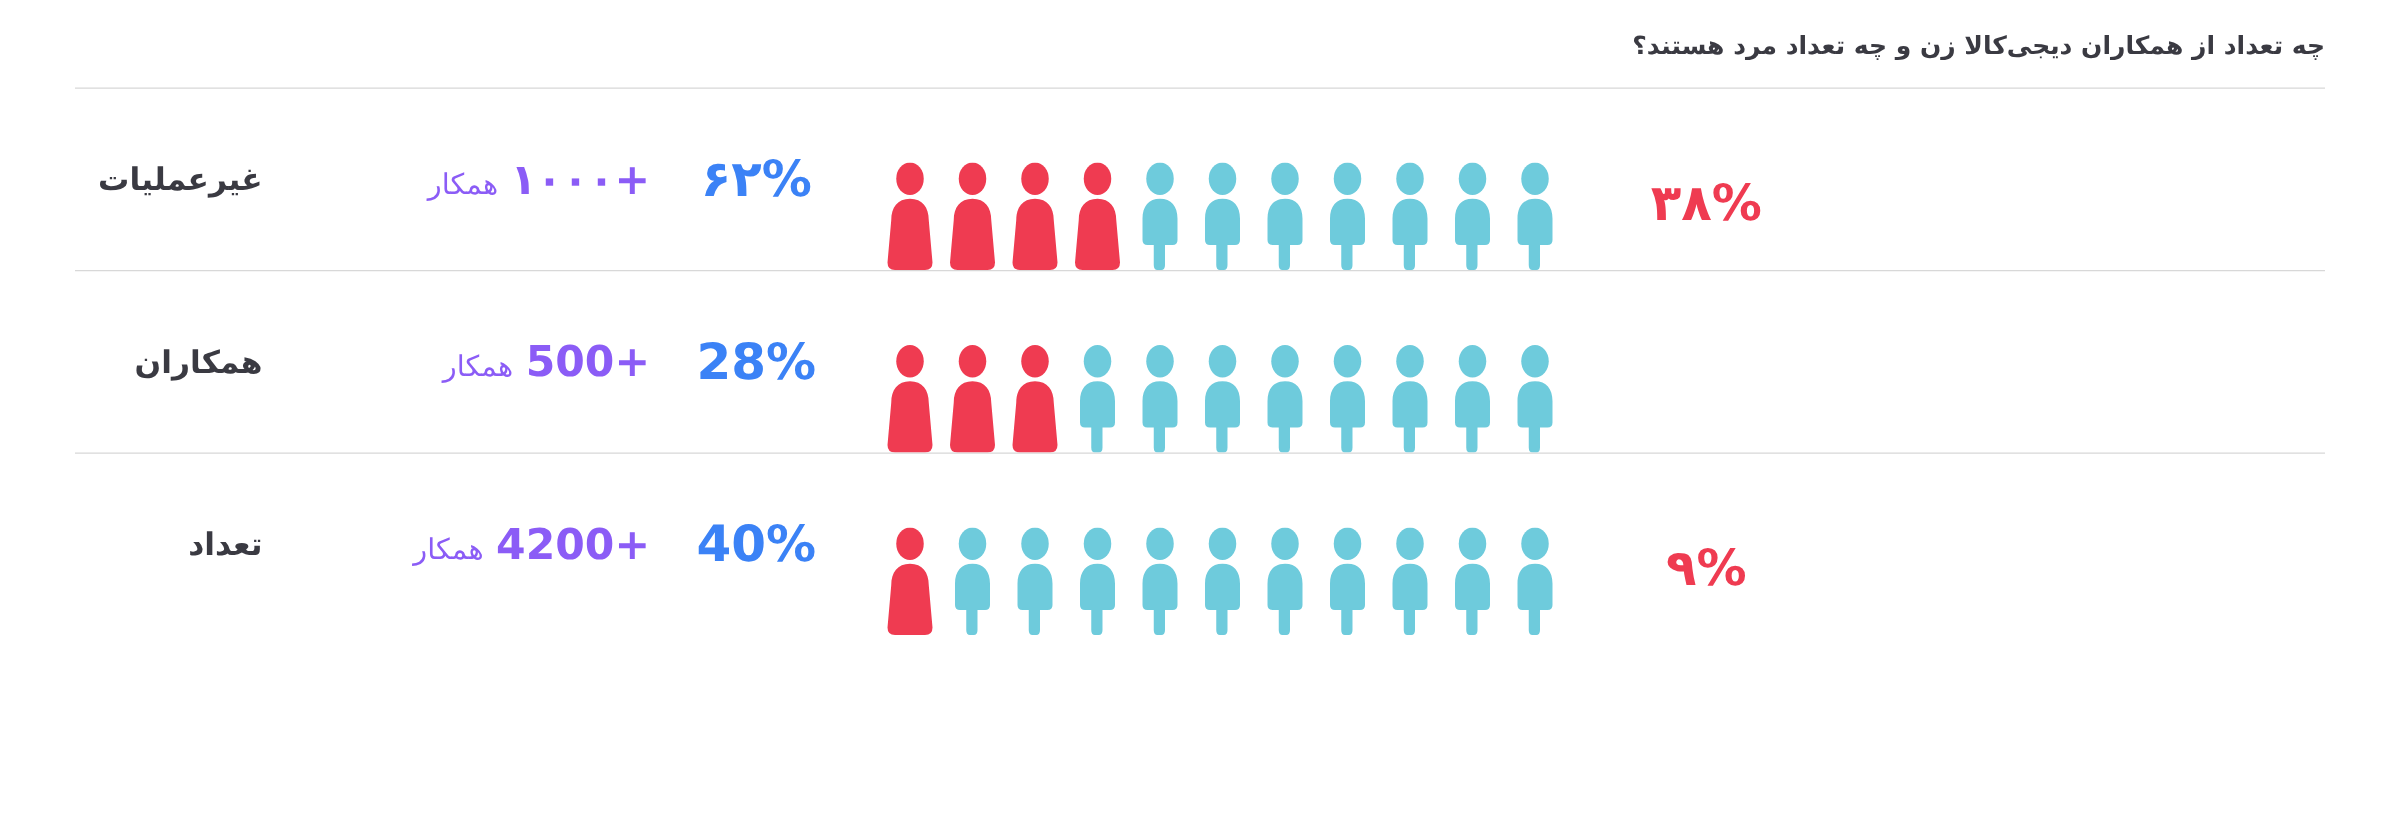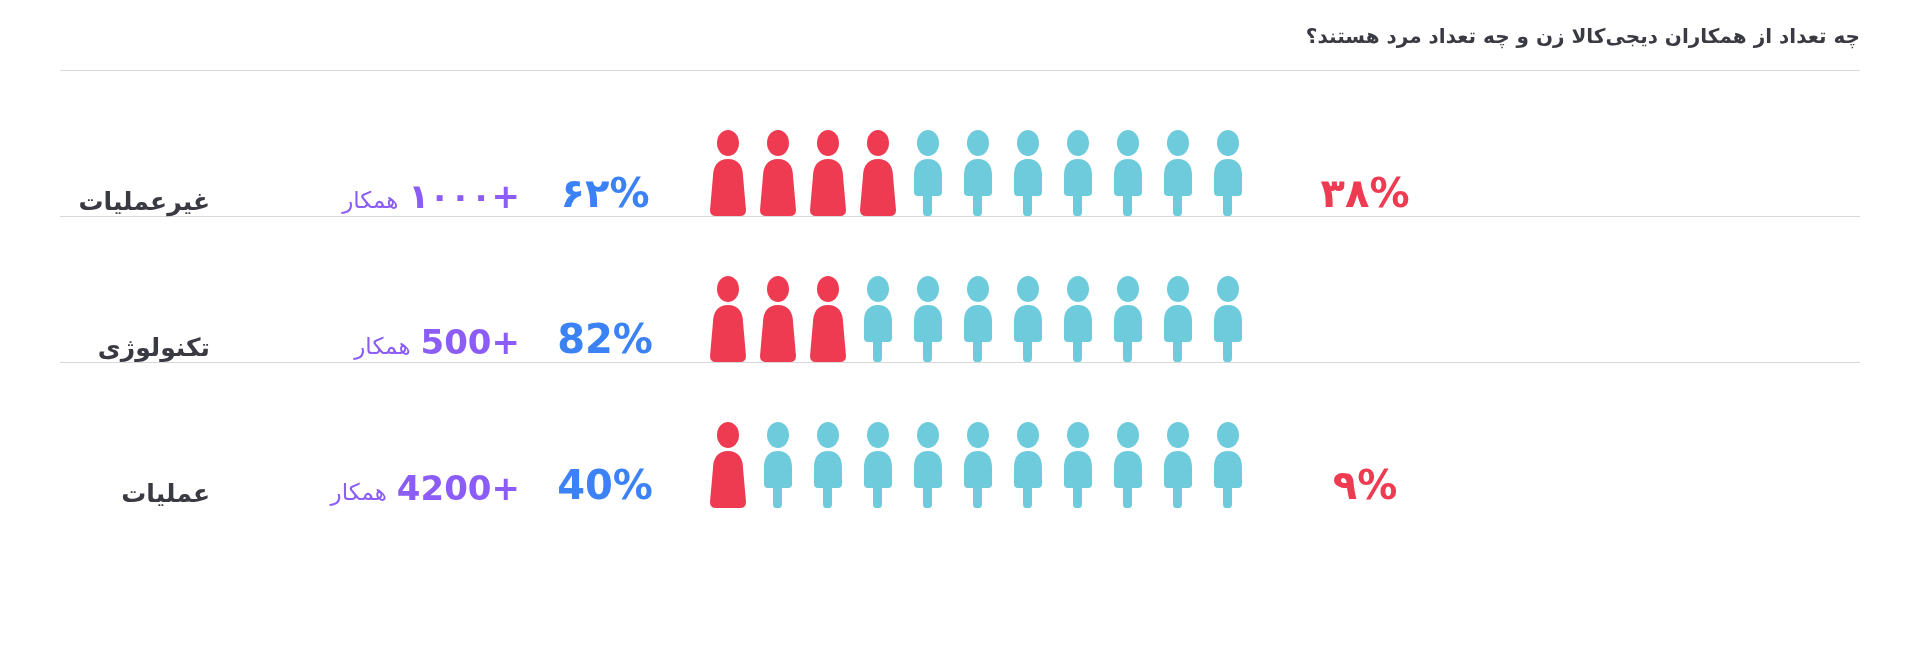--- a/index.html
+++ b/index.html
@@ -22,21 +22,21 @@
     font-weight:700;
     color:#3a3a42;
     letter-spacing:.2px;
     padding:24px 0 22px 0;
     white-space:nowrap;
   }
   .rows{display:block;}
   .row{
     display:flex;
     flex-direction:row-reverse;
-    align-items:flex-end;
+    align-items:center;
     justify-content:flex-start;
     height:145px;
     border-top:1.5px solid #d8d8d8;
     direction:rtl;
   }
   .row:last-child{border-bottom:0;}
   .cell-dept{
     width:150px;
     flex:0 0 150px;
     text-align:right;
@@ -179,25 +179,25 @@
             <svg viewBox="0 0 40 86">
               <ellipse cx="20" cy="13" rx="11" ry="13" fill="#6ecbdc"></ellipse>
               <path d="M20 29 C11 29 6 35 6 45 L6 62 Q6 66 10 66 L15 66 L15 82 Q15 86 18 86 L21 86 Q24 86 24 82 L24 66 L30 66 Q34 66 34 62 L34 45 C34 35 29 29 20 29 Z" fill="#6ecbdc"></path>
             </svg>
           </span>
         </div>
       <div class="cell-female">۳۸%</div>
     </div>
 
     <div class="row">
-      <div class="cell-dept">تکنولوژی</div>
+      <div class="cell-dept">همکاران</div>
       <div class="cell-count">
         <span class="count-num">+500</span><span class="count-unit">همکار</span>
       </div>
-      <div class="cell-male">82%</div>
+      <div class="cell-male">28%</div>
       <div class="cell-people">
           <span class="person">
             <svg viewBox="0 0 40 86">
               <ellipse cx="20" cy="13" rx="11" ry="13" fill="#ef3b51"></ellipse>
               <path d="M20 29 C10 29 5 36 5 46 L2 80 Q2 86 8 86 L32 86 Q38 86 38 80 L35 46 C35 36 30 29 20 29 Z" fill="#ef3b51"></path>
             </svg>
           </span>
           <span class="person">
             <svg viewBox="0 0 40 86">
               <ellipse cx="20" cy="13" rx="11" ry="13" fill="#ef3b51"></ellipse>
@@ -255,21 +255,21 @@
           <span class="person">
             <svg viewBox="0 0 40 86">
               <ellipse cx="20" cy="13" rx="11" ry="13" fill="#6ecbdc"></ellipse>
               <path d="M20 29 C11 29 6 35 6 45 L6 62 Q6 66 10 66 L15 66 L15 82 Q15 86 18 86 L21 86 Q24 86 24 82 L24 66 L30 66 Q34 66 34 62 L34 45 C34 35 29 29 20 29 Z" fill="#6ecbdc"></path>
             </svg>
           </span>
         </div>
     </div>
 
     <div class="row">
-      <div class="cell-dept">عملیات</div>
+      <div class="cell-dept">تعداد</div>
       <div class="cell-count">
         <span class="count-num">+4200</span><span class="count-unit">همکار</span>
       </div>
       <div class="cell-male">40%</div>
       <div class="cell-people">
           <span class="person">
             <svg viewBox="0 0 40 86">
               <ellipse cx="20" cy="13" rx="11" ry="13" fill="#ef3b51"></ellipse>
               <path d="M20 29 C10 29 5 36 5 46 L2 80 Q2 86 8 86 L32 86 Q38 86 38 80 L35 46 C35 36 30 29 20 29 Z" fill="#ef3b51"></path>
             </svg>

